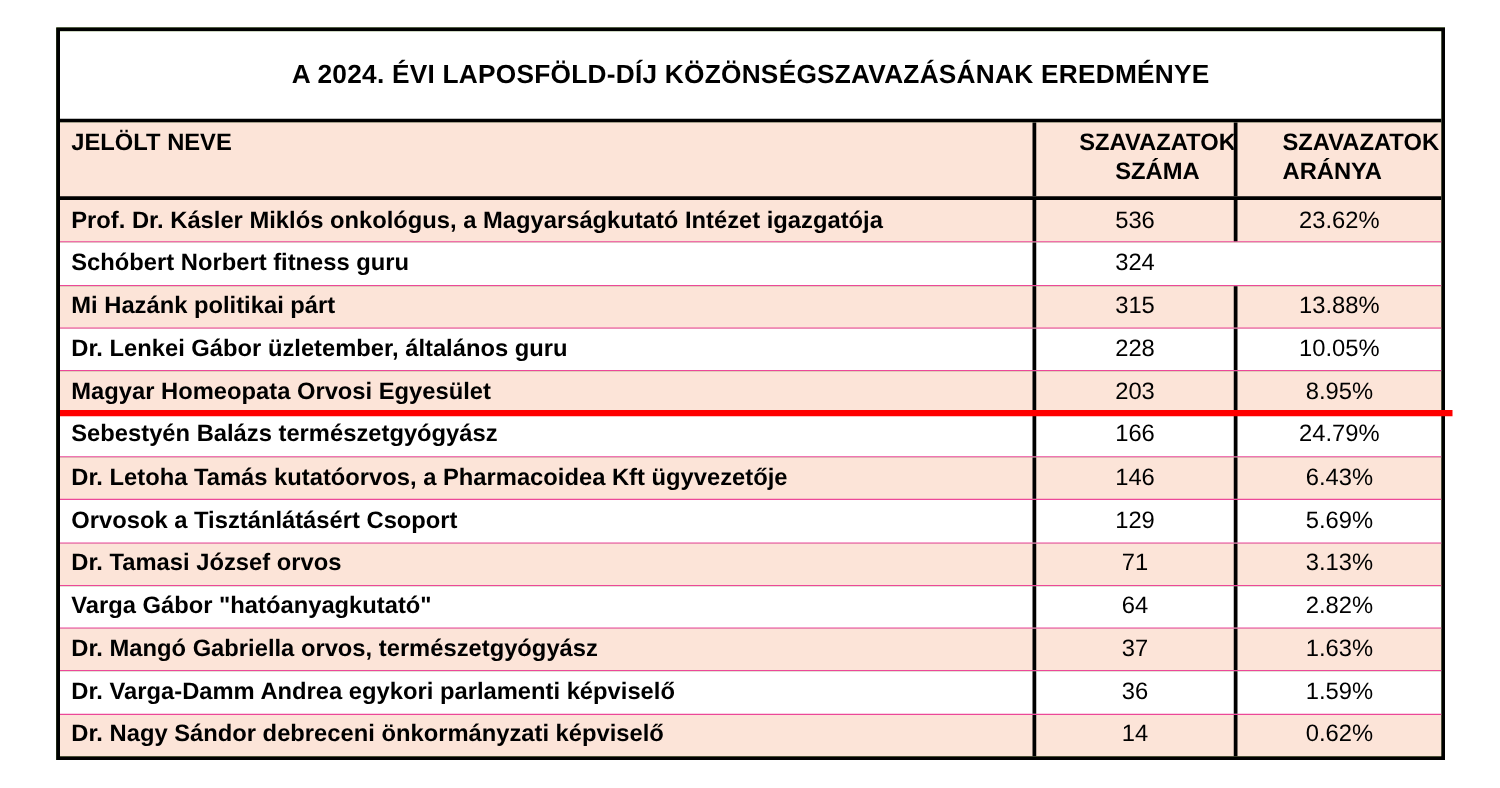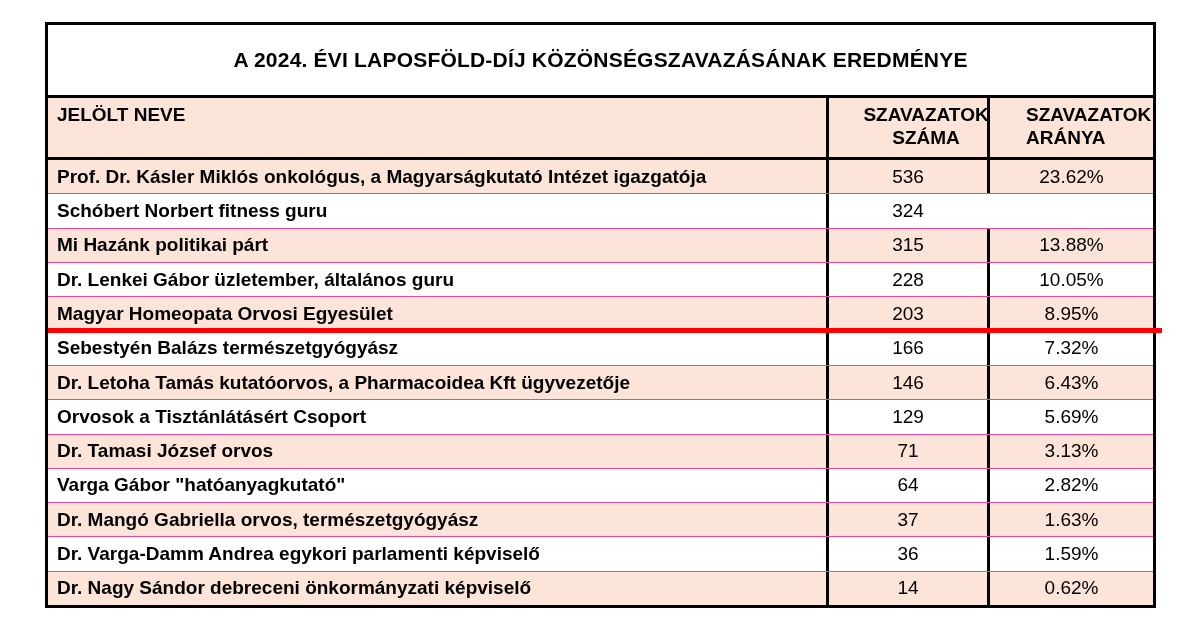--- a/index.html
+++ b/index.html
@@ -131,21 +131,21 @@
         <div class="cell c-share">10.05%</div>
       </div>
       <div class="row alt">
         <div class="cell c-name">Magyar Homeopata Orvosi Egyesület</div>
         <div class="cell c-votes">203</div>
         <div class="cell c-share">8.95%</div>
       </div>
       <div class="row">
         <div class="cell c-name">Sebestyén Balázs természetgyógyász</div>
         <div class="cell c-votes">166</div>
-        <div class="cell c-share">7.32%</div>
+        <div class="cell c-share">24.79%</div>
       </div>
       <div class="row alt">
         <div class="cell c-name">Dr. Letoha Tamás kutatóorvos, a Pharmacoidea Kft ügyvezetője</div>
         <div class="cell c-votes">146</div>
         <div class="cell c-share">6.43%</div>
       </div>
       <div class="row">
         <div class="cell c-name">Orvosok a Tisztánlátásért Csoport</div>
         <div class="cell c-votes">129</div>
         <div class="cell c-share">5.69%</div>

